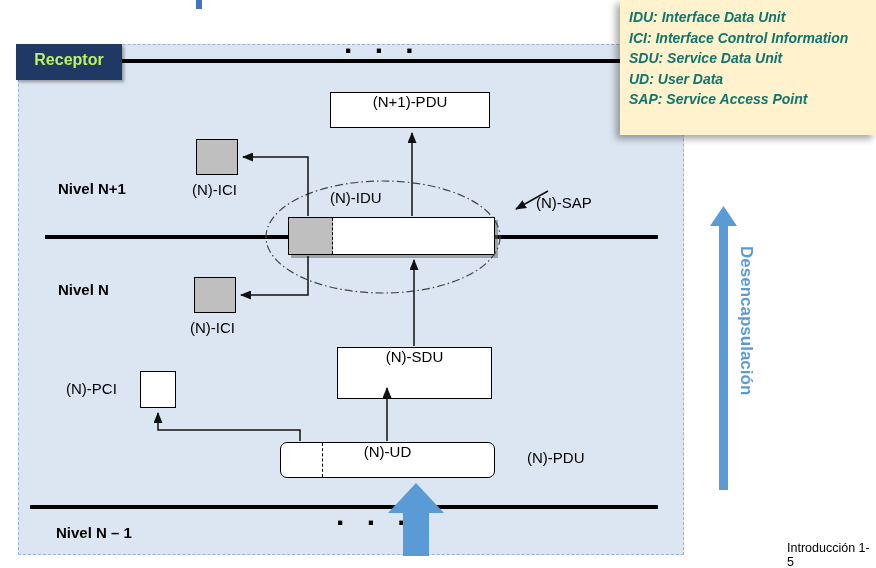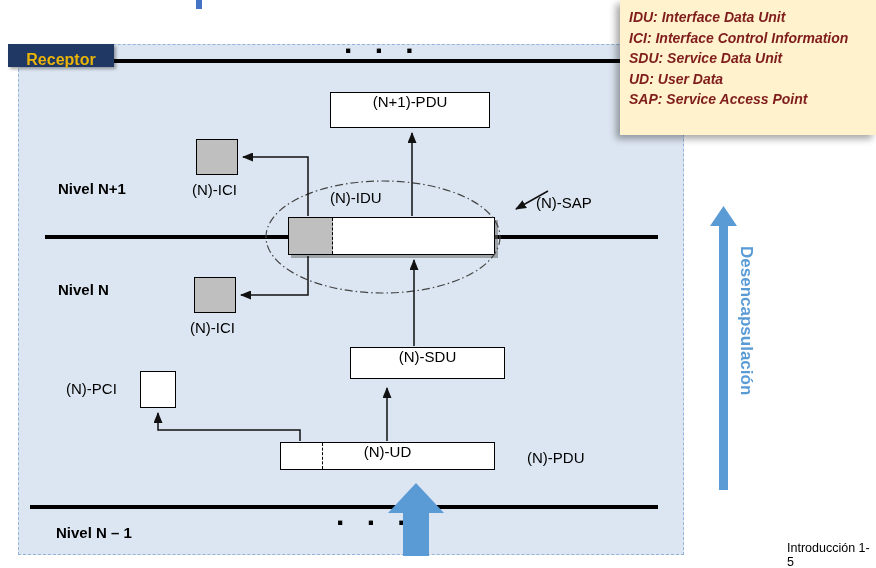--- a/index.html
+++ b/index.html
@@ -14,22 +14,22 @@
     left:18px; top:44px; width:666px; height:511px;
     background:#DCE6F2; border:1.5px dashed #95B3D7;
     box-sizing:border-box; z-index:0;
   }
 
   
   .title-frag { left:196px; top:0; width:6px; height:9px; background:#4472C4; z-index:1; }
 
   
   .badge {
-    left:8px; top:44px; width:106px; height:23px; background:#1F3864;
-    color:#eab308; font-weight:bold; font-size:16px; line-height:32px;
+    left:16px; top:44px; width:106px; height:36px; background:#1F3864;
+    color:#bef264; font-weight:bold; font-size:16px; line-height:32px;
     text-align:center; z-index:6; box-shadow:2px 2px 3px rgba(0,0,0,.35);
   }
 
   
   .hline { background:#000; height:4px; z-index:1; }
   .line-top { left:114px; top:59px;  width:506px; }
   .line-mid { left:45px;  top:235px; width:613px; }
   .line-bot { left:30px;  top:505px; width:628px; }
 
   
@@ -41,33 +41,33 @@
   .nbox {
     box-sizing:border-box; border:1.6px solid #000; background:#fff;
     display:flex; justify-content:center;
     font-size:15px; z-index:3;
   }
   .gray { background:#BFBFBF; }
 
   .box-n1pdu { left:330px; top:92px;  width:160px; height:36px; }
   .box-ici-top { left:196px; top:139px; width:42px; height:36px; }
   .box-ici-bot { left:194px; top:277px; width:42px; height:36px; }
-  .box-sdu  { left:350px; top:347px; width:155px; height:32px; }
+  .box-sdu  { left:337px; top:347px; width:155px; height:52px; }
   .box-pci  { left:140px; top:371px; width:36px;  height:37px; }
 
   .box-idu {
     left:288px; top:217px; width:207px; height:38px;
     box-shadow:3px 3px 0 rgba(110,110,110,.55);
   }
   .idu-gray {
     position:absolute; left:0; top:0; bottom:0; width:44px;
     background:#BFBFBF; border-right:1.5px dashed #000; box-sizing:border-box;
   }
 
-  .box-ud { left:280px; top:442px; width:215px; height:28px; }
+  .box-ud { left:280px; top:442px; width:215px; height:36px;border-radius:7px; }
   .ud-seg {
     position:absolute; left:0; top:0; bottom:0; width:42px;
     border-right:1.5px dashed #000; box-sizing:border-box;
   }
 
   
   .lbl { font-size:15px; z-index:3; white-space:nowrap; }
   .lvl { font-weight:bold; }
   .lbl-nivel-n1  { left:58px;  top:180px; }
   .lbl-nivel-n   { left:58px;  top:281px; }
@@ -80,21 +80,21 @@
   .lbl-pdu       { left:527px; top:449px; }
 
   
   .legend {
     left:620px; top:0; width:256px; height:135px;
     background:#FFF2CC; box-sizing:border-box; padding:7px 4px 6px 9px;
     box-shadow:-4px 4px 7px rgba(0,0,0,.35); z-index:7;
   }
   .legend-item {
     font-size:14px; font-weight:bold; font-style:italic;
-    line-height:20.5px; color:#7f1d1d; white-space:nowrap;
+    line-height:20.5px; color:#0f766e; white-space:nowrap;
   }
 
   
   .desenc {
     left:736px; top:246px; writing-mode:vertical-rl;
     font-weight:bold; font-size:17px; color:#5B9BD5; z-index:2;
   }
 
   .footer { left:778px; top:541px; font-size:12.5px; z-index:2;margin-left:9px; }
 

